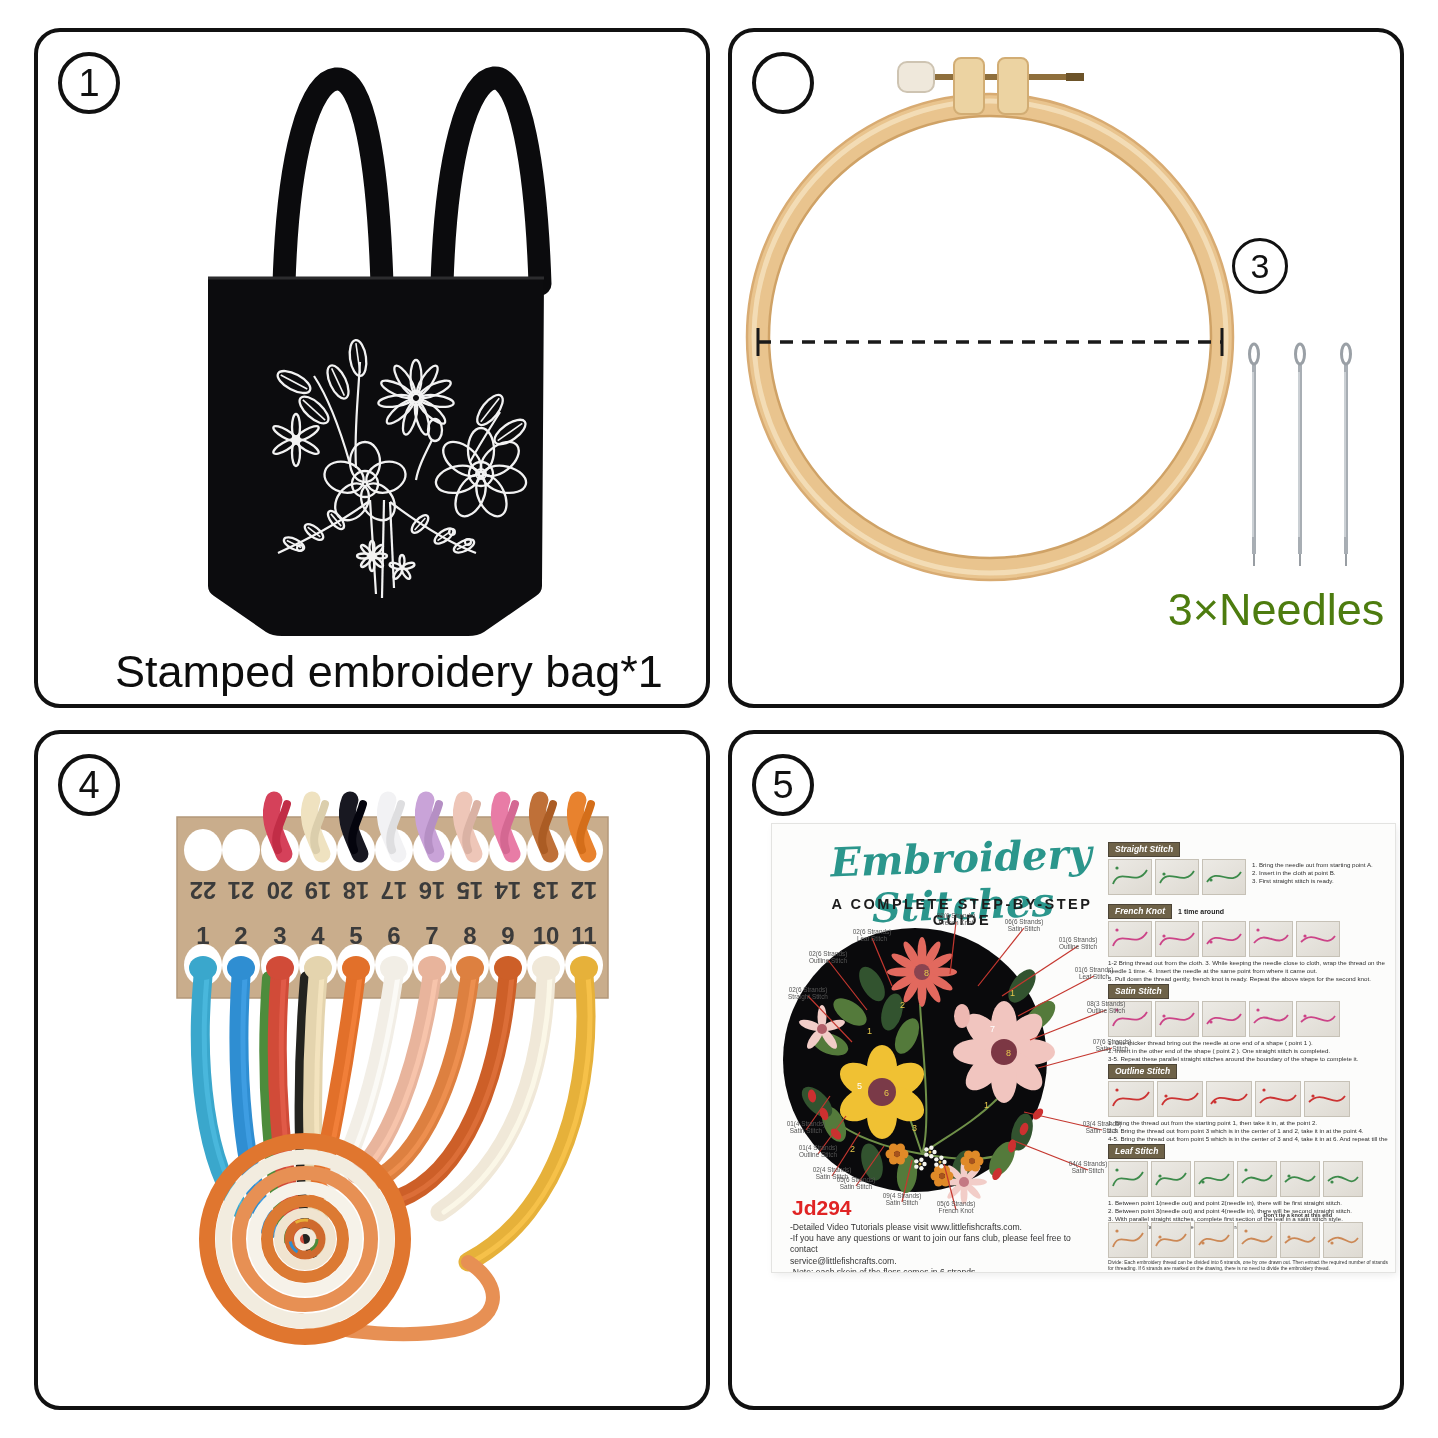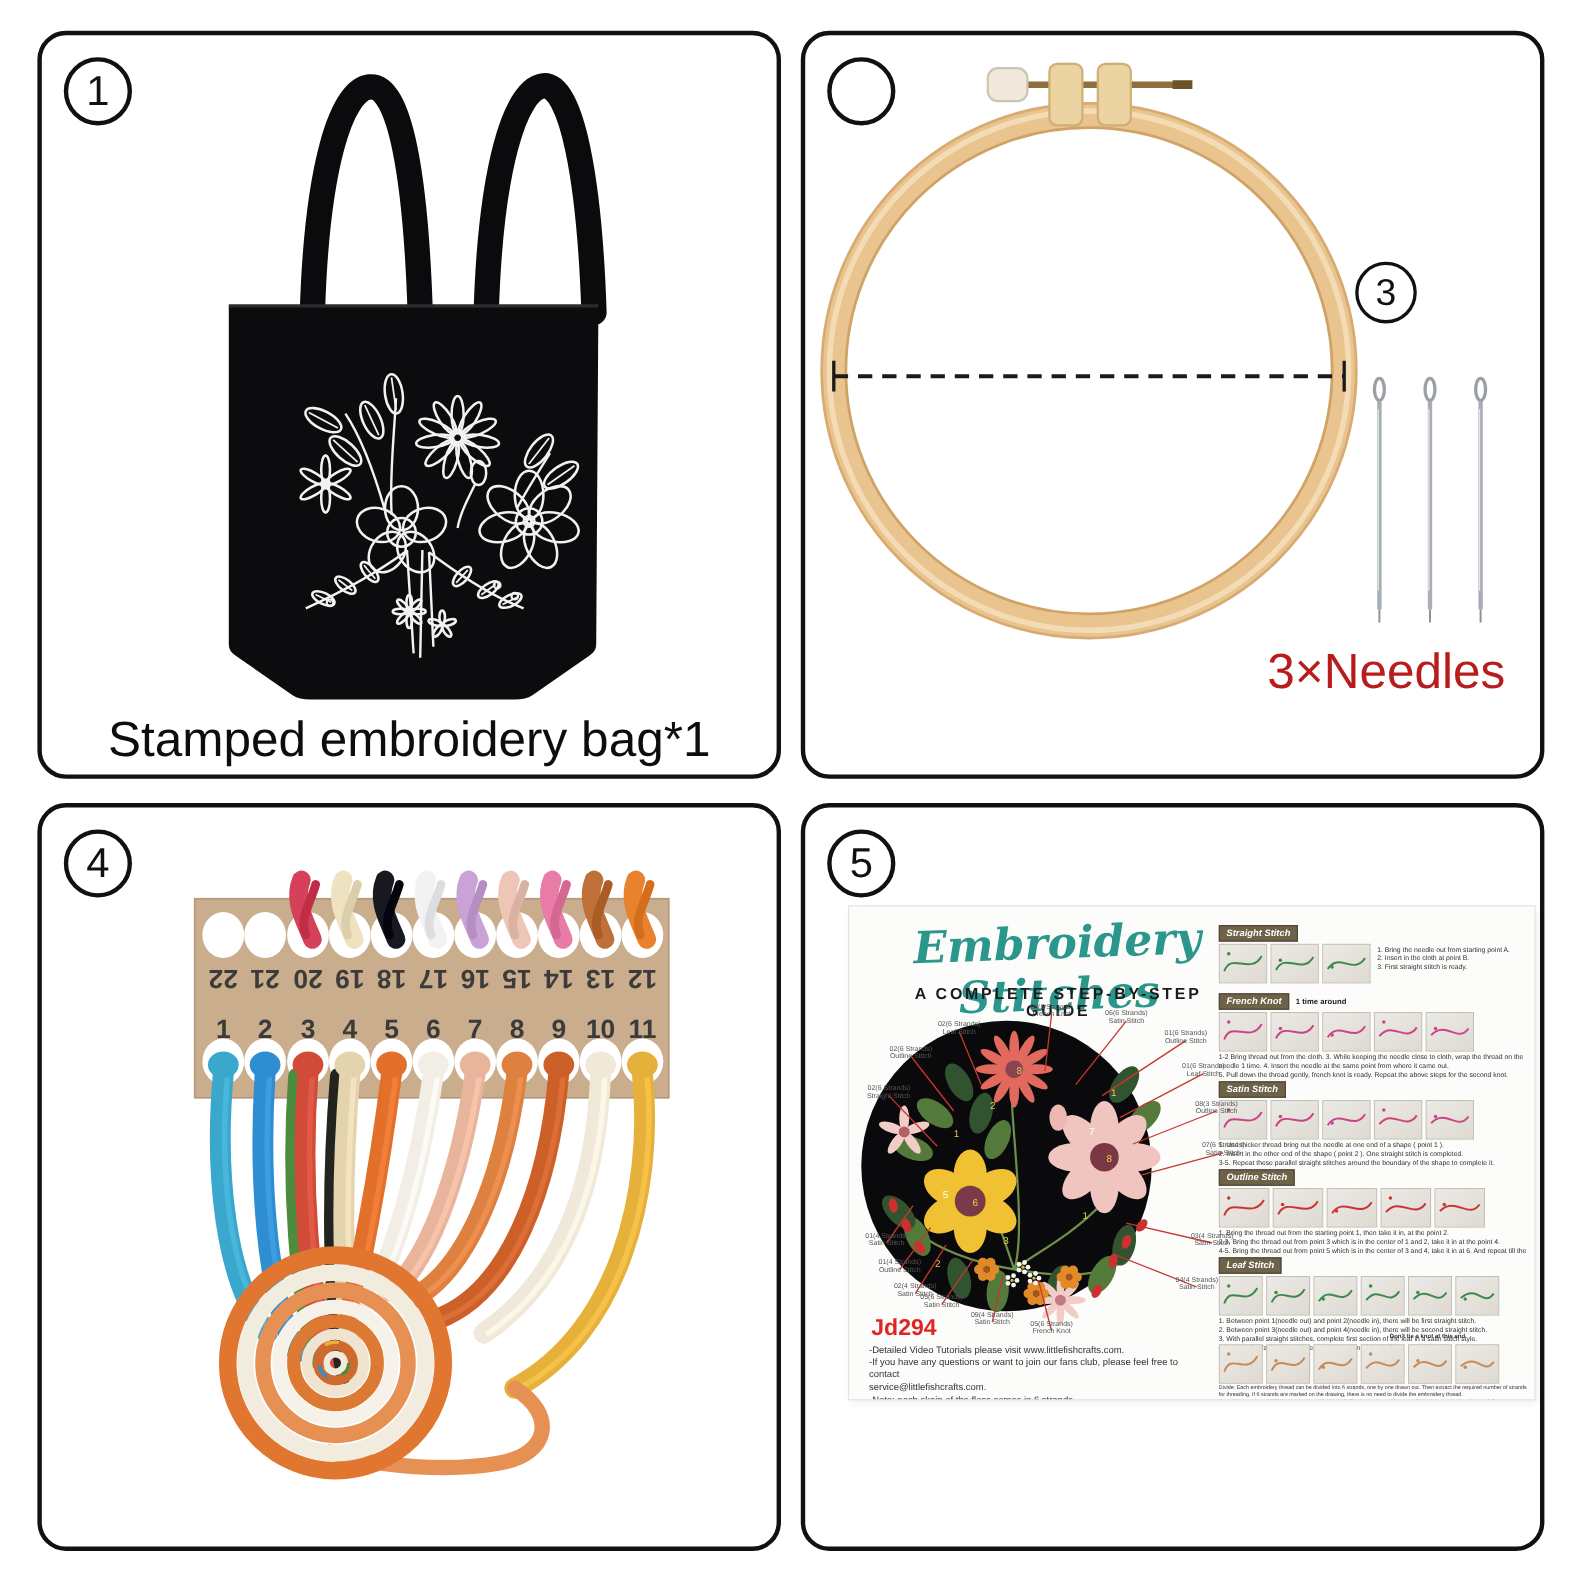--- a/index.html
+++ b/index.html
@@ -6,30 +6,30 @@
   body{width:1438px;height:1438px;position:relative;background:#ffffff;
        font-family:"Liberation Sans", sans-serif;color:#111;overflow:hidden;}
   .panel{position:absolute;background:#fff;border:4px solid #111;border-radius:26px;overflow:hidden;}
   #p1{left:34px;top:28px;width:668px;height:672px;}
   #p2{left:728px;top:28px;width:668px;height:672px;}
   #p3{left:34px;top:730px;width:668px;height:672px;}
   #p4{left:728px;top:730px;width:668px;height:672px;}
   .badge{position:absolute;left:20px;top:20px;width:54px;height:54px;border:4px solid #111;
          border-radius:50%;display:flex;align-items:center;justify-content:center;
          font-size:38px;font-weight:400;z-index:5;background:#fff;}
-  .caption{position:absolute;left:0;width:100%;text-align:center;font-size:45px;color:#0d0d0d;letter-spacing:0px;}
+  .caption{position:absolute;left:0;width:100%;text-align:center;font-size:45px;color:#0d0d0d;letter-spacing:0px;padding-left:17px;}
   #cap1{top:614px;}
   #cap2{top:606px;text-align:left;left:38px;width:auto;font-size:48px;}
   #cap3{top:616px;font-size:46px;}
   #cap4{top:610px;font-size:48px;}
   svg{display:block;}
   .art{position:absolute;left:0;top:0;}
   
   #dim-label{position:absolute;left:70px;top:258px;width:380px;text-align:center;font-size:34px;color:#111;}
-  #needles-label{position:absolute;left:420px;top:552px;width:248px;text-align:left;font-size:45px;color:#b91c1c;}
+  #needles-label{position:absolute;left:420px;top:552px;width:248px;text-align:center;font-size:45px;color:#4d7c0f;}
   #badge3{position:absolute;left:500px;top:206px;width:50px;height:50px;border:3.5px solid #111;border-radius:50%;
           display:flex;align-items:center;justify-content:center;font-size:34px;background:#fff;}
   
   #sheet{position:absolute;left:40px;top:90px;width:623px;height:448px;background:#fcfcfb;
          box-shadow:0 0 0 1px #e3e3e1, 2px 3px 8px rgba(0,0,0,0.08);overflow:hidden;}
   #m-title{position:absolute;left:40px;top:10px;width:300px;text-align:center;
            font-family:"DejaVu Serif", serif;font-style:italic;font-weight:bold;
            font-size:40px;color:#2b968c;transform:rotate(-2deg);}
   #m-subtitle{position:absolute;left:34px;top:72px;width:312px;text-align:center;
               font-size:14.5px;font-weight:bold;letter-spacing:2.5px;color:#1c1c1c;}

